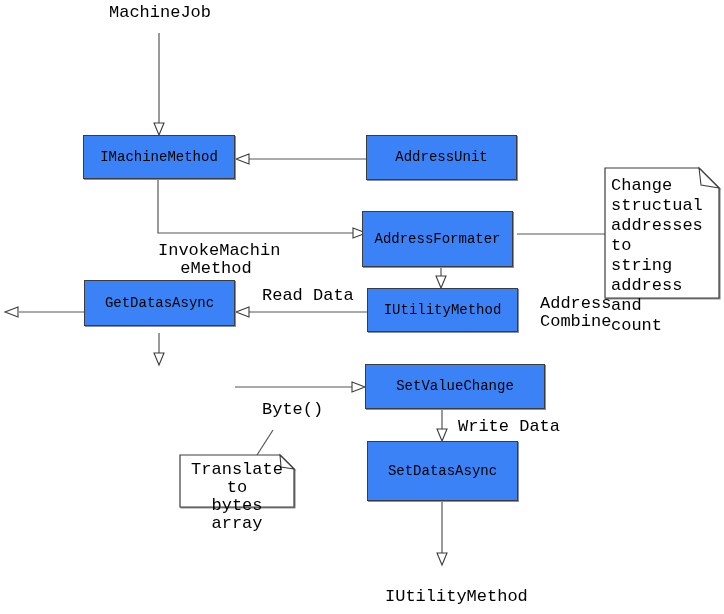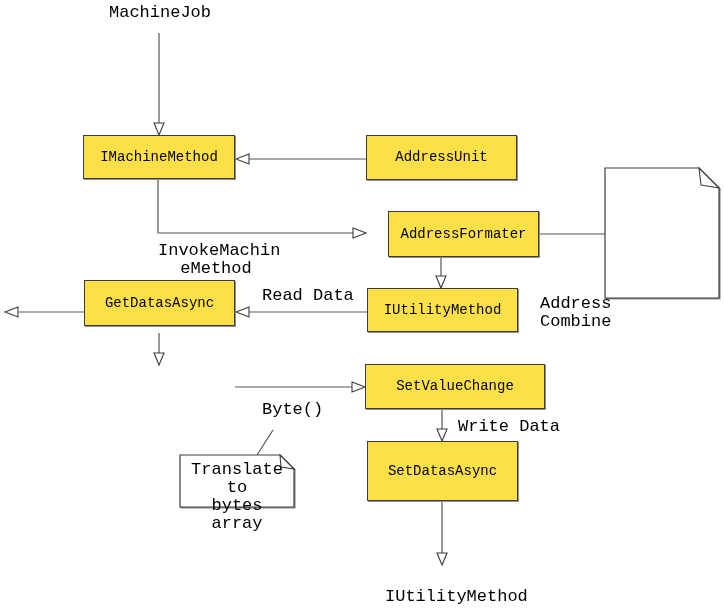--- a/index.html
+++ b/index.html
@@ -3,21 +3,21 @@
 <meta charset="utf-8">
 <style>
   html,body{margin:0;padding:0;background:#fff;}
   .diagram{
     position:relative;width:724px;height:614px;background:#ffffff;
     font-family:"Liberation Mono","DejaVu Sans Mono",monospace;
     color:#000;overflow:hidden;
   }
   .layer{position:absolute;left:0;top:0;width:724px;height:614px;}
   .node{
-    position:absolute;background:#fde047;border:1px solid #3c3c3c;
+    position:absolute;background:#3b82f6;border:1px solid #3c3c3c;
     box-shadow:1px 1px 0 #8f8f8f;
     display:flex;align-items:center;justify-content:center;
     font-size:14px;line-height:17px;box-sizing:border-box;
     white-space:pre-line;text-align:center;
   }
   .lbl{
     position:absolute;font-size:17px;line-height:18px;
     white-space:pre-line;
   }
   .center{text-align:center;}
@@ -75,33 +75,39 @@
     </g>
 
     <g class="shadowed">
       <path class="note-shape" d="M180,455 H280 L294,469 V507 H180 Z"></path>
       <path class="note-fold" d="M280,455 L281,467 L294,469 Z"></path>
     </g>
   </svg>
 
   <div class="node" style="left:83px;top:135px;width:152px;height:44px">IMachineMethod</div>
   <div class="node" style="left:366px;top:135px;width:151px;height:45px">AddressUnit</div>
-  <div class="node" style="left:388px;top:211px;width:151px;height:46px">AddressFormater</div>
+  <div class="node" style="left:362px;top:211px;width:151px;height:56px">AddressFormater</div>
   <div class="node" style="left:367px;top:288px;width:151px;height:44px">IUtilityMethod</div>
   <div class="node" style="left:84px;top:280px;width:151px;height:46px">GetDatasAsync</div>
   <div class="node" style="left:365px;top:364px;width:180px;height:45px">SetValueChange</div>
   <div class="node" style="left:367px;top:441px;width:151px;height:60px">SetDatasAsync</div>
 
   <div class="lbl center" style="left:104px;top:4px;width:112px">MachineJob</div>
   <div class="lbl" style="left:385px;top:588px">IUtilityMethod</div>
 
   <div class="lbl center" style="left:158px;top:242px;width:116px">InvokeMachin
 eMethod</div>
   <div class="lbl" style="left:262px;top:287px">Read Data</div>
   <div class="lbl" style="left:540px;top:295px">Address
 Combine</div>
   <div class="lbl" style="left:262px;top:401px">Byte()</div>
   <div class="lbl" style="left:458px;top:418px">Write Data</div>
 
+  <div class="lbl note-text" style="left:611px;top:176px;width:106px">Change
+structual
+addresses to
+string
+address and
+count</div>
   <div class="lbl center" style="left:184px;top:461px;width:106px">Translate to
 bytes array</div>
 
 </div>
 
 </body></html>

